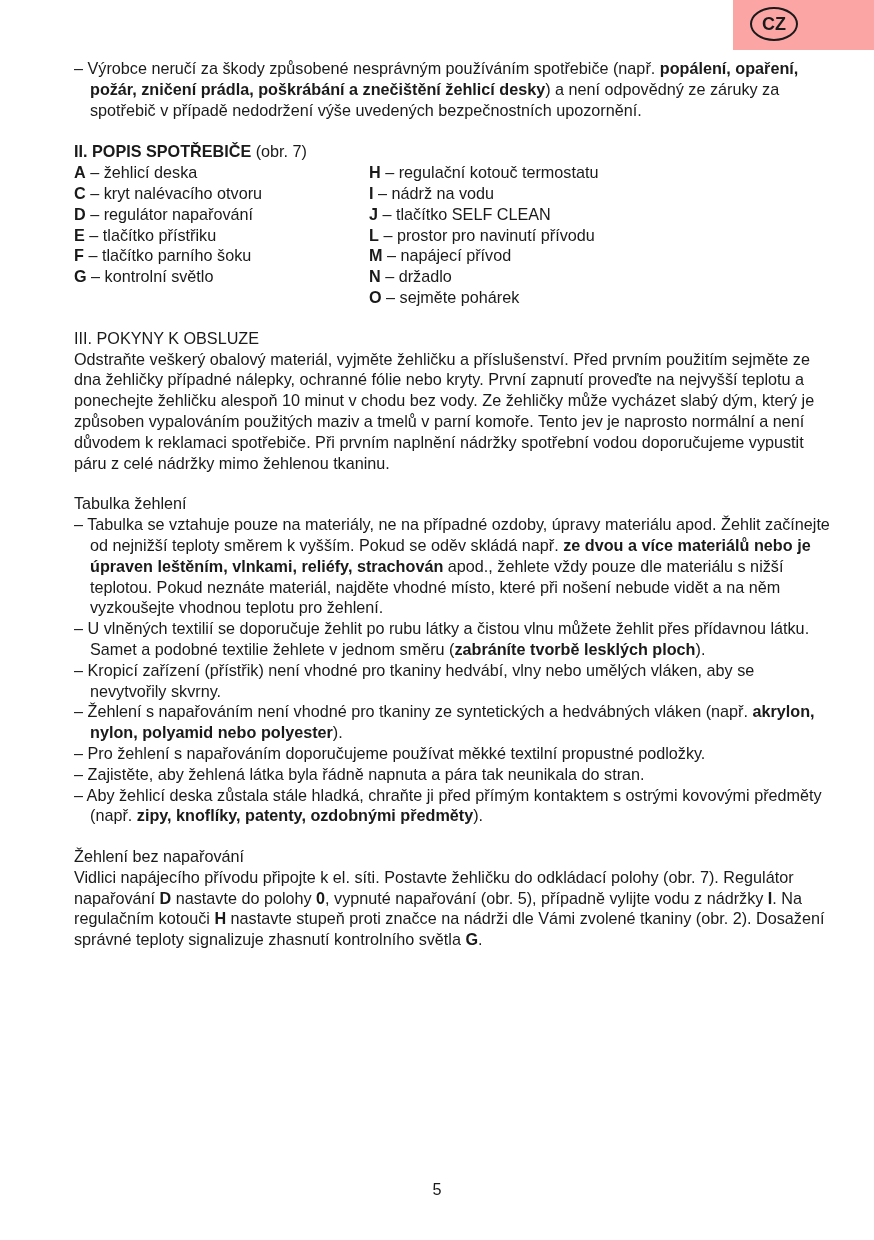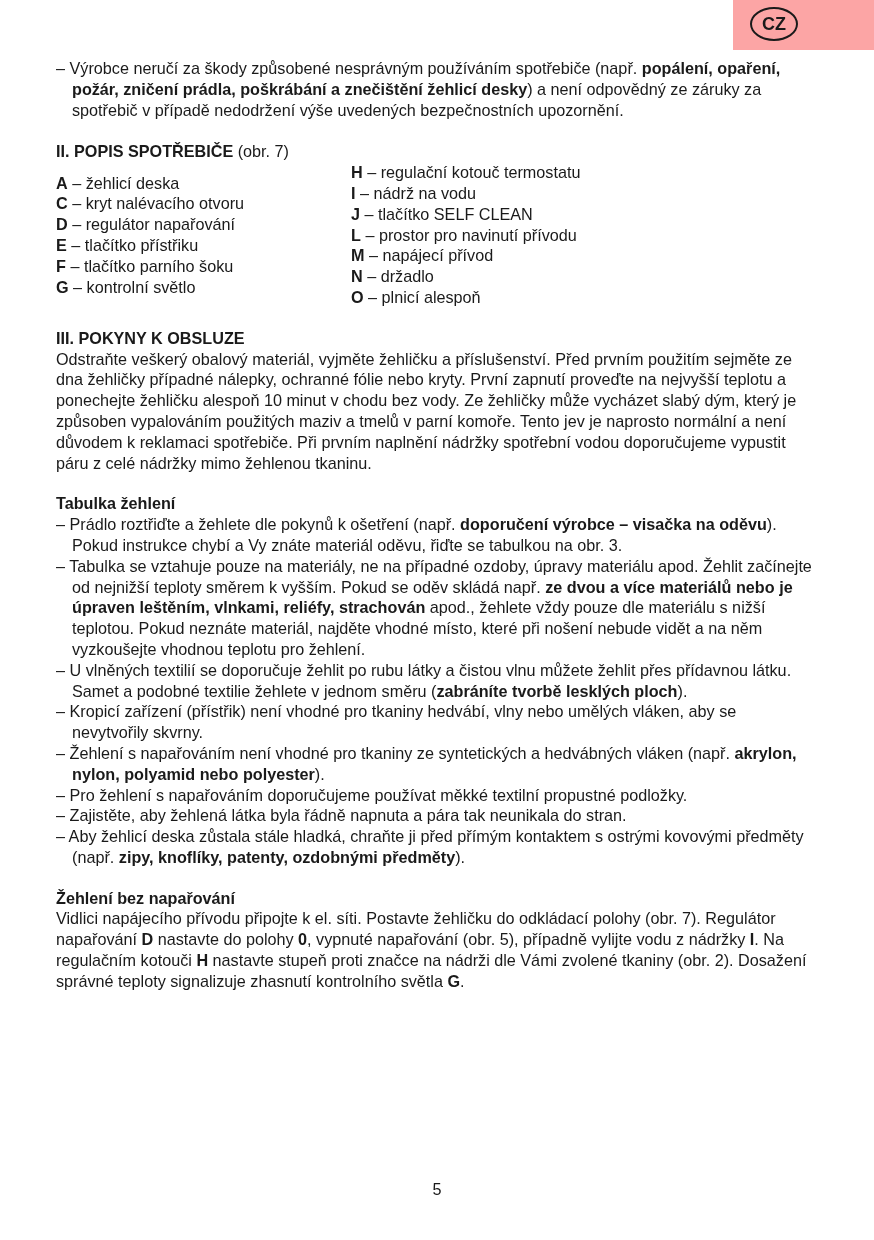--- a/index.html
+++ b/index.html
@@ -11,27 +11,27 @@
   .lang-tab {
     position: absolute; left: 733px; top: 0; width: 163px; height: 50px;
     background: #fca5a5;
   }
   .lang-badge {
     position: absolute; left: 17px; top: 7px; width: 48px; height: 34px;
     border: 2px solid #1a1a1a; border-radius: 50%;
     display: flex; align-items: center; justify-content: center;
     font-weight: bold; font-size: 18px; box-sizing: border-box;
   }
-  .content { position: absolute; left: 56px; top: 58px; width: 760px; }
+  .content { position: absolute; left: 74px; top: 58px; width: 760px; }
   p { margin: 0; }
   b { font-weight: bold; }
   .dash-item { padding-left: 16px; text-indent: -16px; }
   .section { margin-top: 20px; }
-  .heading { font-weight: bold; }
-  .parts { display: flex; align-items: center; }
+  .heading { font-weight: normal; }
+  .parts { display: flex; }
   .parts .col1 { width: 295px; }
   .parts .col2 { width: 400px; }
   .page-number {
     position: absolute; left: 0; width: 874px; top: 1179px; text-align: center;
   }
 </style>
 </head>
 <body>
 
 <div class="lang-tab">
@@ -53,33 +53,32 @@
         <p><b>F</b><span> – tlačítko parního šoku</span></p>
         <p><b>G</b><span> – kontrolní světlo</span></p>
       </div>
       <div class="col2">
         <p><b>H</b><span> – regulační kotouč termostatu</span></p>
         <p><b>I</b><span> – nádrž na vodu</span></p>
         <p><b>J</b><span> – tlačítko SELF CLEAN</span></p>
         <p><b>L</b><span> – prostor pro navinutí přívodu</span></p>
         <p><b>M</b><span> – napájecí přívod</span></p>
         <p><b>N</b><span> – držadlo</span></p>
-        <p><b>O</b><span> – plnicí alespoň</span></p>
+        <p><b>O</b><span> – sejměte pohárek</span></p>
       </div>
     </div>
   </div>
 
   <div class="section">
     <p class="heading">III. POKYNY K OBSLUZE</p>
     <p>Odstraňte veškerý obalový materiál, vyjměte žehličku a příslušenství. Před prvním použitím sejměte ze dna žehličky případné nálepky, ochranné fólie nebo kryty. První zapnutí proveďte na nejvyšší teplotu a ponechejte žehličku alespoň 10 minut v chodu bez vody. Ze žehličky může vycházet slabý dým, který je způsoben vypalováním použitých maziv a tmelů v parní komoře. Tento jev je naprosto normální a není důvodem k reklamaci spotřebiče. Při prvním naplnění nádržky spotřební vodou doporučujeme vypustit páru z celé nádržky mimo žehlenou tkaninu.</p>
   </div>
 
   <div class="section">
     <p class="heading">Tabulka žehlení</p>
-    <p class="dash-item"><span>– Prádlo roztřiďte a žehlete dle pokynů k ošetření (např. </span><b>doporučení výrobce – visačka na oděvu</b><span>). Pokud instrukce chybí a Vy znáte materiál oděvu, řiďte se tabulkou na obr. 3.</span></p>
     <p class="dash-item"><span>– Tabulka se vztahuje pouze na materiály, ne na případné ozdoby, úpravy materiálu apod. Žehlit začínejte od nejnižší teploty směrem k vyšším. Pokud se oděv skládá např. </span><b>ze dvou a více materiálů nebo je úpraven leštěním, vlnkami, reliéfy, strachován</b><span> apod., žehlete vždy pouze dle materiálu s nižší teplotou. Pokud neznáte materiál, najděte vhodné místo, které při nošení nebude vidět a na něm vyzkoušejte vhodnou teplotu pro žehlení.</span></p>
     <p class="dash-item"><span>– U vlněných textilií se doporučuje žehlit po rubu látky a čistou vlnu můžete žehlit přes přídavnou látku. Samet a podobné textilie žehlete v jednom směru (</span><b>zabráníte tvorbě lesklých ploch</b><span>).</span></p>
     <p class="dash-item"><span>– Kropicí zařízení (přístřik) není vhodné pro tkaniny hedvábí, vlny nebo umělých vláken, aby se nevytvořily skvrny.</span></p>
     <p class="dash-item"><span>– Žehlení s napařováním není vhodné pro tkaniny ze syntetických a hedvábných vláken (např. </span><b>akrylon, nylon, polyamid nebo polyester</b><span>).</span></p>
     <p class="dash-item"><span>– Pro žehlení s napařováním doporučujeme používat měkké textilní propustné podložky.</span></p>
     <p class="dash-item"><span>– Zajistěte, aby žehlená látka byla řádně napnuta a pára tak neunikala do stran.</span></p>
     <p class="dash-item"><span>– Aby žehlicí deska zůstala stále hladká, chraňte ji před přímým kontaktem s ostrými kovovými předměty (např. </span><b>zipy, knoflíky, patenty, ozdobnými předměty</b><span>).</span></p>
   </div>
 
   <div class="section">

